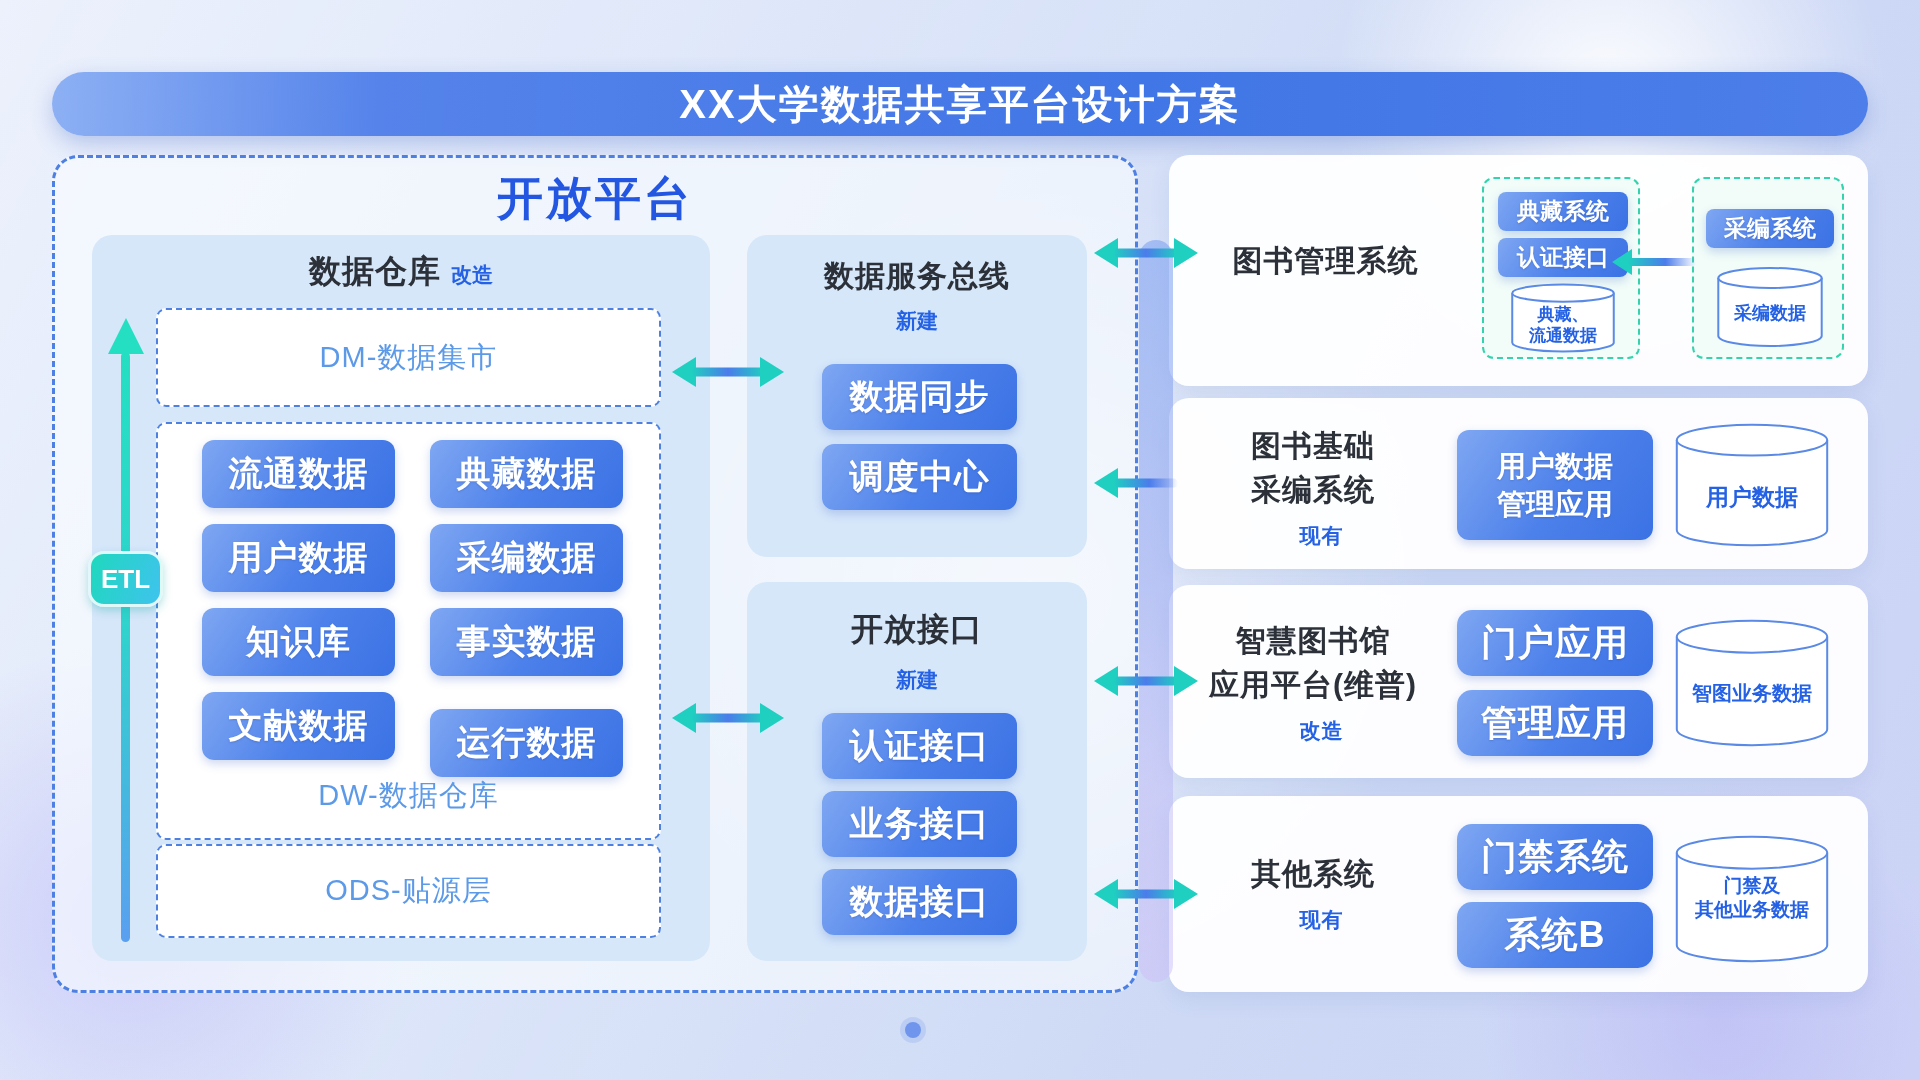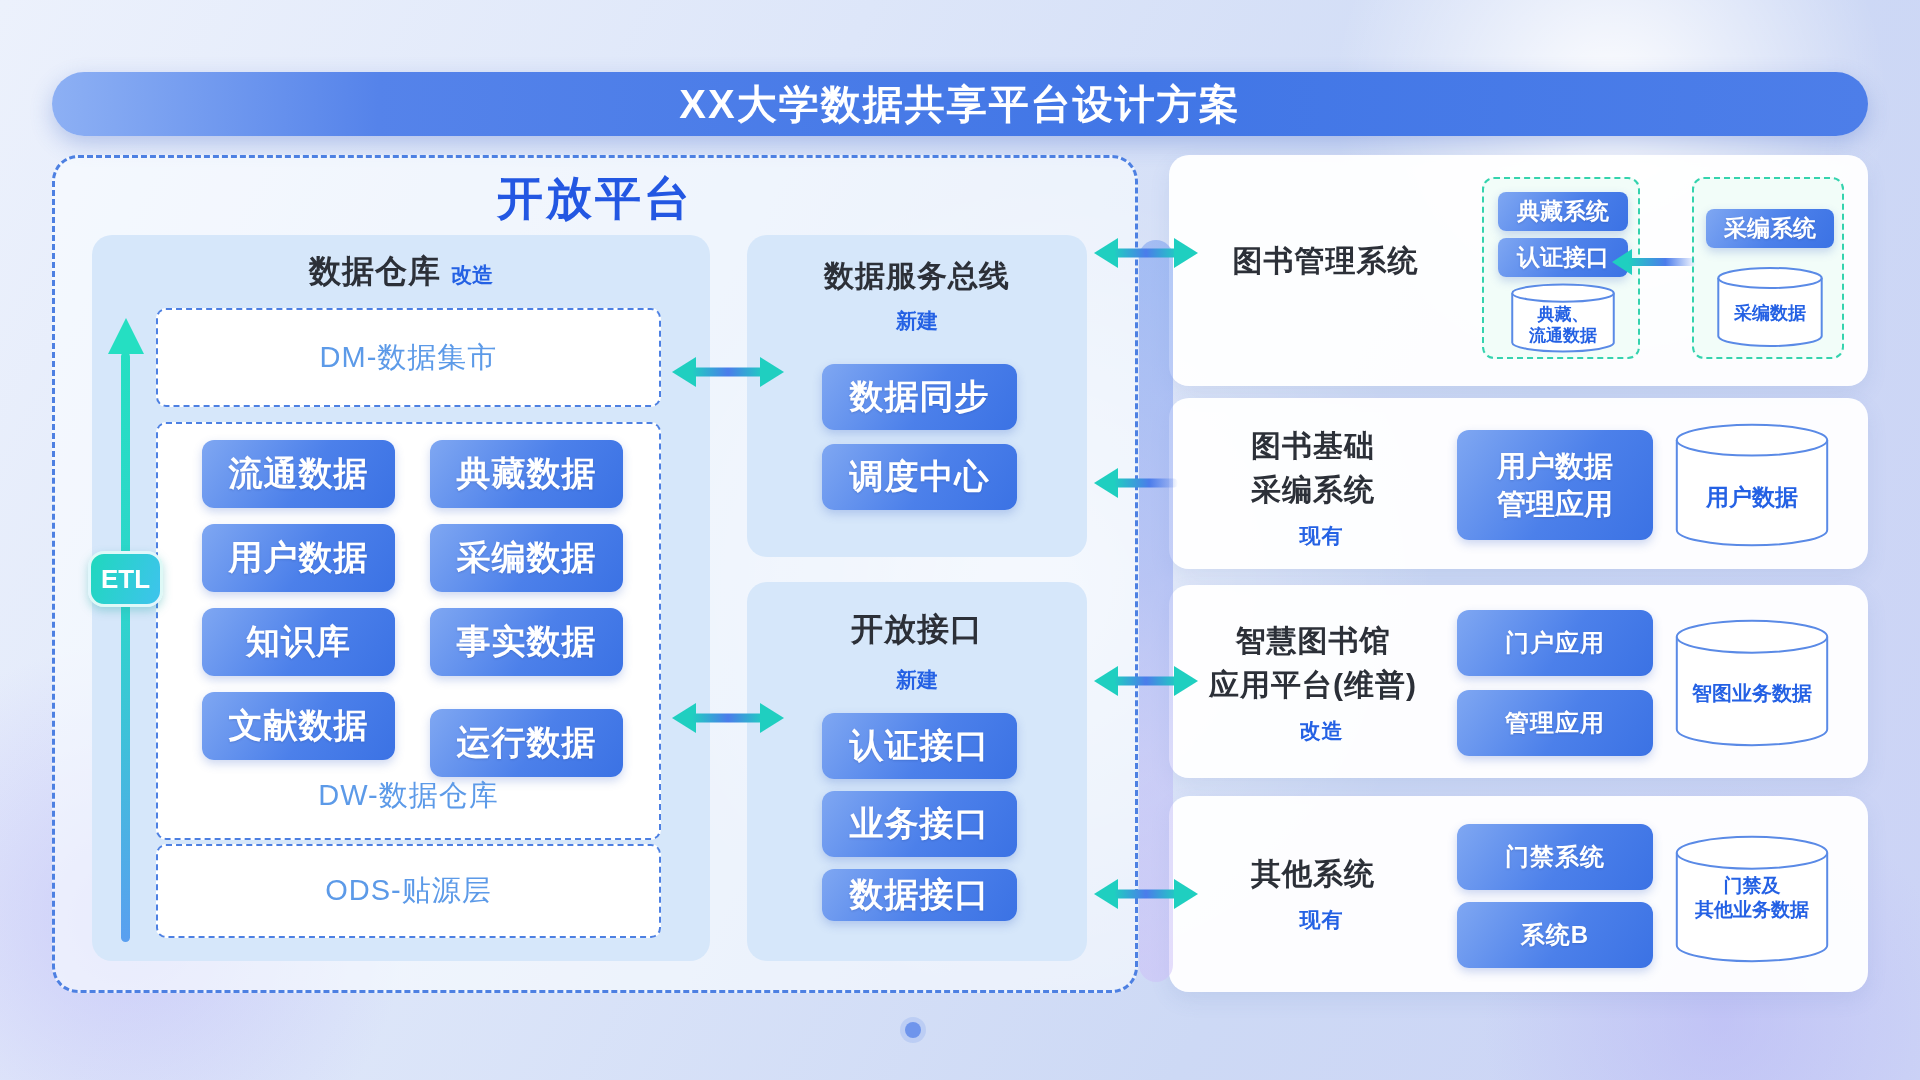--- a/index.html
+++ b/index.html
@@ -51,21 +51,21 @@
   .center-flex { display:flex; align-items:center; justify-content:center; }
 
   .gbtn {
     position:absolute; border-radius:12px; color:#fff; font-weight:bold;
     background:linear-gradient(125deg,#7fa7f2 0%,#4c80ea 55%,#3b72e4 100%);
     display:flex; align-items:center; justify-content:center;
     box-shadow:0 4px 10px rgba(60,100,200,0.25);
     text-shadow:0 1px 2px rgba(30,60,140,0.25);
   }
   .gbtn.lg { font-size:34px; letter-spacing:1px; }
-  .gbtn.md { font-size:24px; letter-spacing:1px; }
+  .gbtn.md { font-size:36px; letter-spacing:1px;border-radius:15px; }
   .gbtn.sm { font-size:23px; border-radius:8px; }
   .gbtn.two { flex-direction:column; font-size:29px; line-height:38px; }
 
   
   .harrow { position:absolute; height:34px; z-index:6; }
   .harrow .bar { position:absolute; left:20px; right:20px; top:50%; height:9px; transform:translateY(-50%);
     border-radius:5px; background:linear-gradient(90deg,#1fcfc0 0%,#4b7ceb 50%,#1fcfc0 100%); }
   .harrow::before { content:''; position:absolute; left:0; top:50%; transform:translateY(-50%);
     border-top:15px solid transparent; border-bottom:15px solid transparent; border-right:24px solid #1fcfc0; }
   .harrow::after { content:''; position:absolute; right:0; top:50%; transform:translateY(-50%);
@@ -172,21 +172,21 @@
     <div class="gbtn lg" style="left:75px; top:209px; width:195px; height:66px;">调度中心</div>
   </div>
 
   <div class="bluepanel p-oa">
     <div class="sec-head" style="top:26px;">
       <span class="sec-title">开放接口</span>
     </div>
     <div class="status" style="position:absolute; top:84px; width:100%; text-align:center;">新建</div>
     <div class="gbtn lg" style="left:75px; top:131px; width:195px; height:66px;text-align:center;">认证接口</div>
     <div class="gbtn lg" style="left:75px; top:209px; width:195px; height:66px;">业务接口</div>
-    <div class="gbtn lg" style="left:75px; top:287px; width:195px; height:52px;">数据接口</div>
+    <div class="gbtn lg" style="left:75px; top:287px; width:195px; height:66px;">数据接口</div>
   </div>
 
   <div class="harrow" style="left:672px; top:355px; width:112px;">
       <div class="bar"></div>
     </div>
   <div class="harrow" style="left:672px; top:701px; width:112px;">
       <div class="bar"></div>
     </div>
 
   <div class="bus-band"></div>

